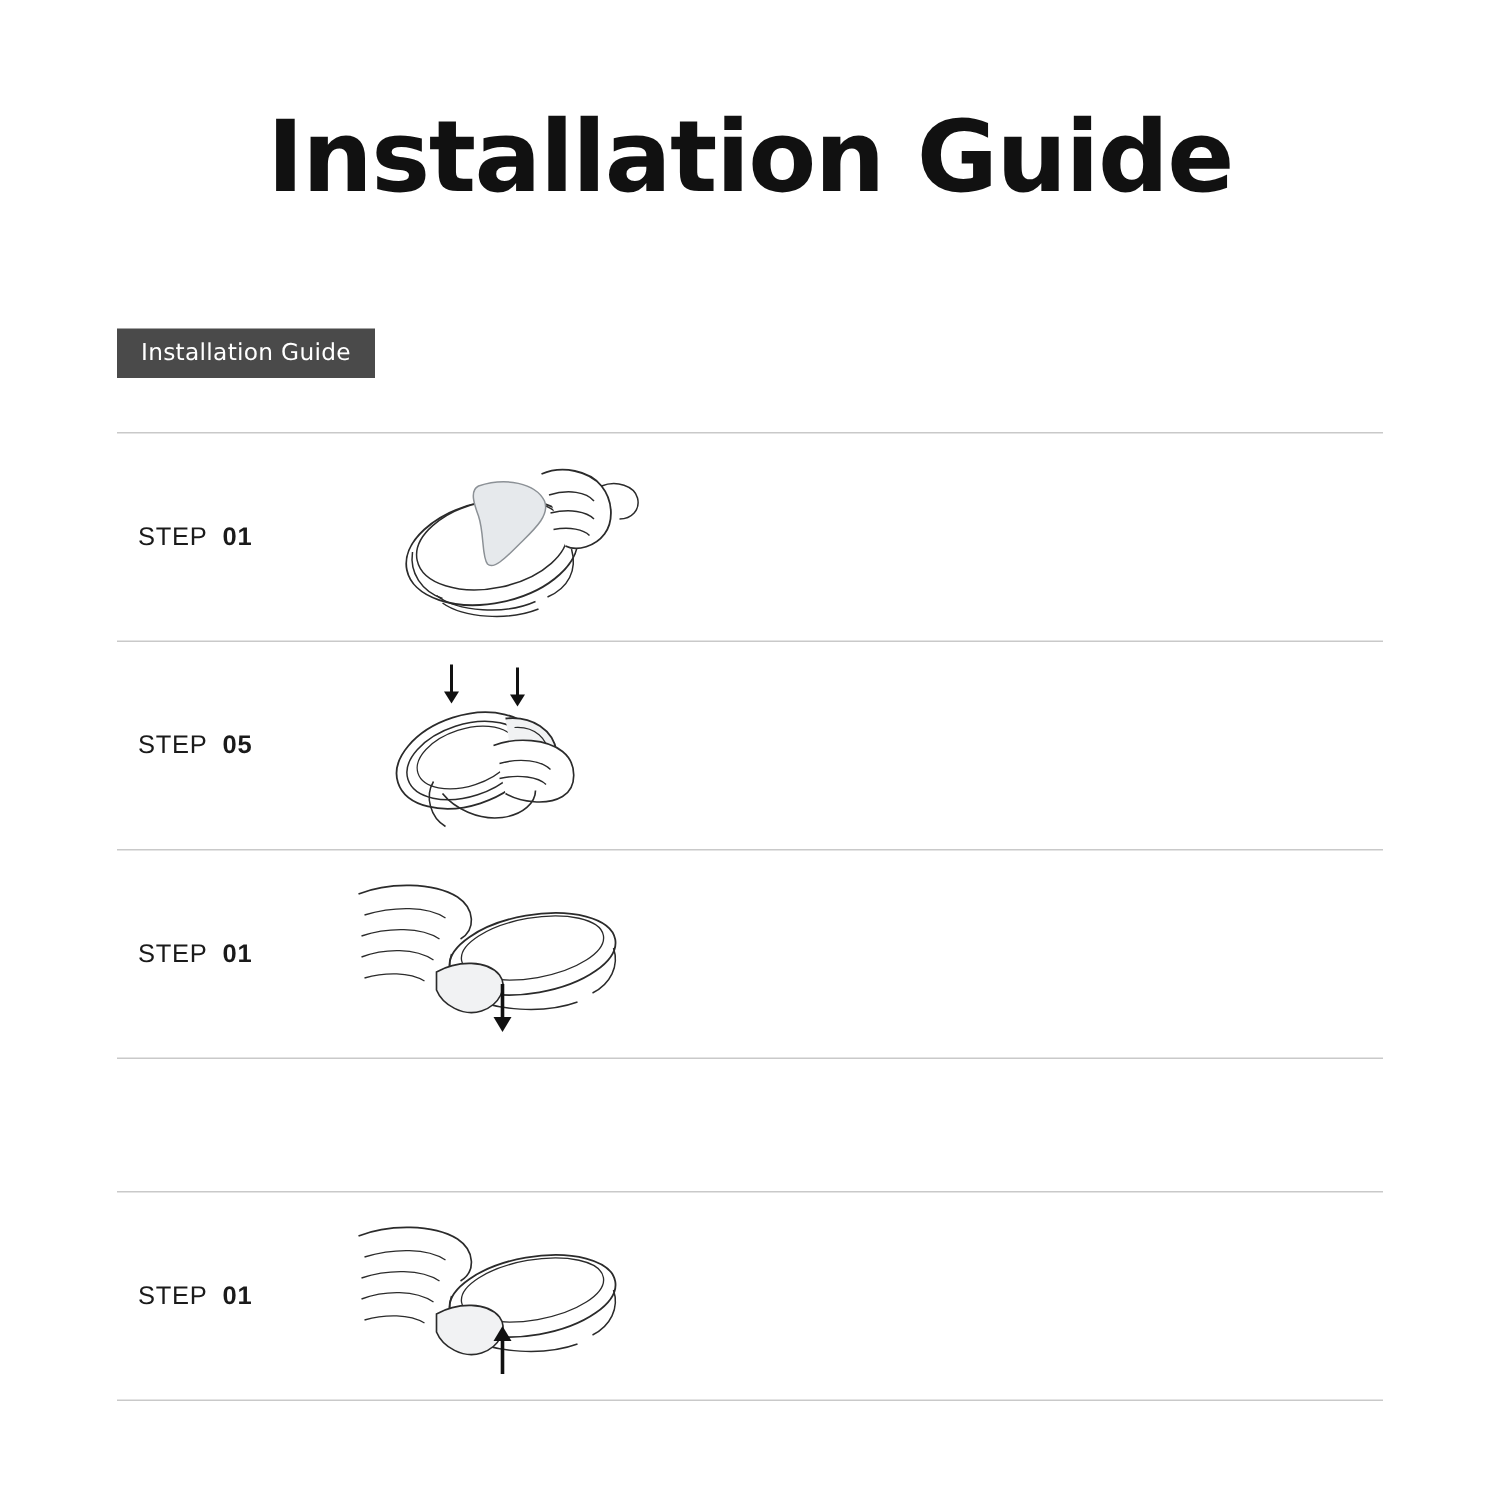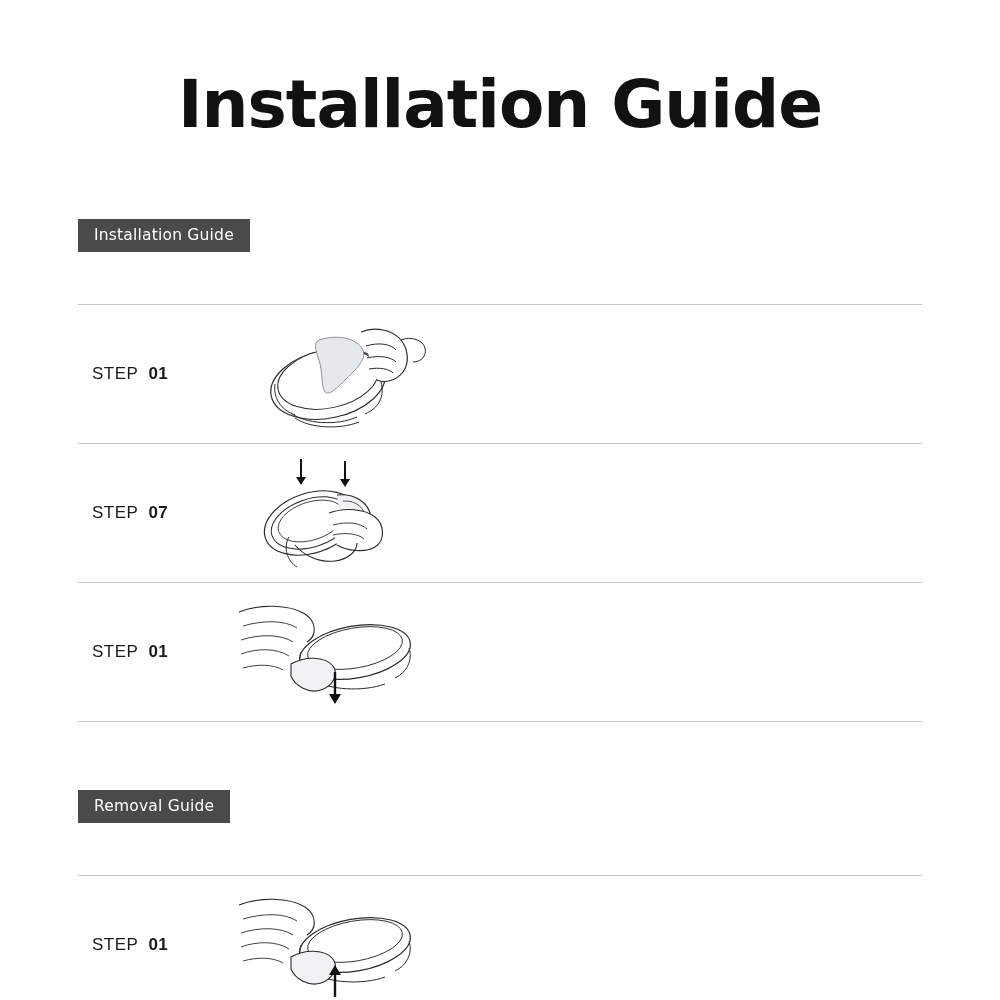--- a/index.html
+++ b/index.html
@@ -40,21 +40,21 @@
   .section-tag {
     display: inline-block;
     background: #4a4a4a;
     color: #ffffff;
     font-size: 15.5px;
     padding: 7px 16px 8px 16px;
     letter-spacing: 0.2px;
     font-family: "DejaVu Sans", sans-serif;
   }
   .steps-table {
-    margin: 16px 78px;
+    margin: 0 78px;
     border-top: 1px solid #c9c9c9;
   }
   .step-row {
     display: flex;
     align-items: center;
     border-bottom: 1px solid #c9c9c9;
     min-height: 138px;
   }
   .step-label {
     width: 140px;
@@ -133,21 +133,21 @@
             <path d="M133 34 C146 30 158 32 163 38" stroke-width="1"></path>
             <path d="M134 46 C147 43 158 45 163 50" stroke-width="1"></path>
             <path d="M136 57 C147 55 156 57 160 61" stroke-width="1"></path>
             <path d="M168 28 C178 24 190 28 192 36 C194 44 188 50 180 50" stroke-width="1"></path>
           </svg>
         </div>
       </div>
 
       <div class="step-row">
         <div class="step-label">
-          <span>STEP</span><span class="num">07</span>
+          <span>STEP</span><span class="num">05</span>
         </div>
         <div class="step-figure">
           <svg width="230" height="125" viewBox="0 0 230 125" fill="none" stroke="#2b2b2b" stroke-width="1.2">
 
             <g stroke="#111111" stroke-width="2">
               <line x1="68" y1="8" x2="68" y2="32"></line>
               <path d="M63 26 L68 34 L73 26 Z" fill="#111111" stroke="none"></path>
             </g>
             <g stroke="#111111" stroke-width="2">
               <line x1="112" y1="10" x2="112" y2="34"></line>
@@ -199,23 +199,20 @@
           </svg>
         </div>
       </div>
 
     </div>
   </div>
 
   <div class="spacer-2"></div>
 
   <div class="section">
-    <div class="section-tag-wrap">
-      <span class="section-tag">Removal Guide</span>
-    </div>
 
     <div class="spacer-3"></div>
 
     <div class="steps-table">
       <div class="step-row">
         <div class="step-label">
           <span>STEP</span><span class="num">01</span>
         </div>
         <div class="step-figure">
           <svg width="230" height="125" viewBox="0 0 230 125" fill="none" stroke="#2b2b2b" stroke-width="1.2">

